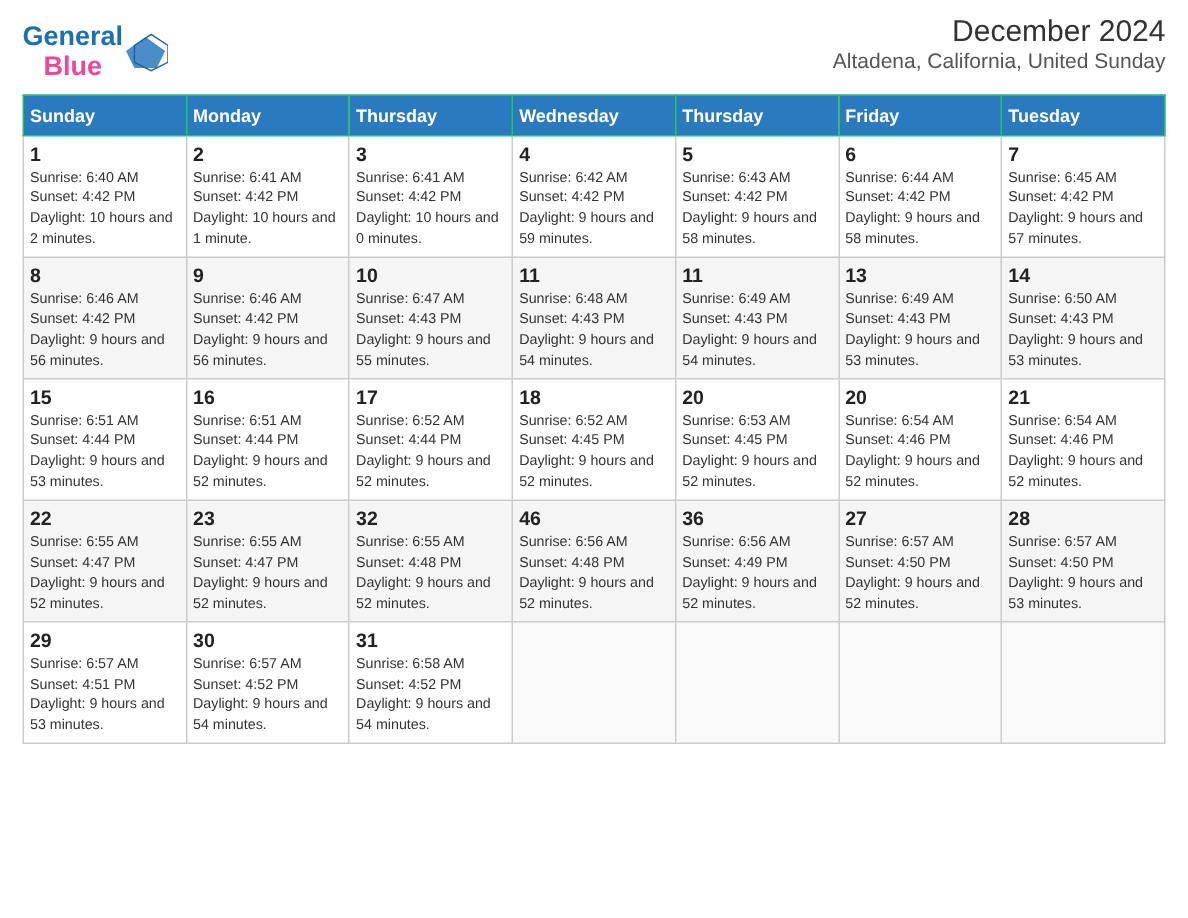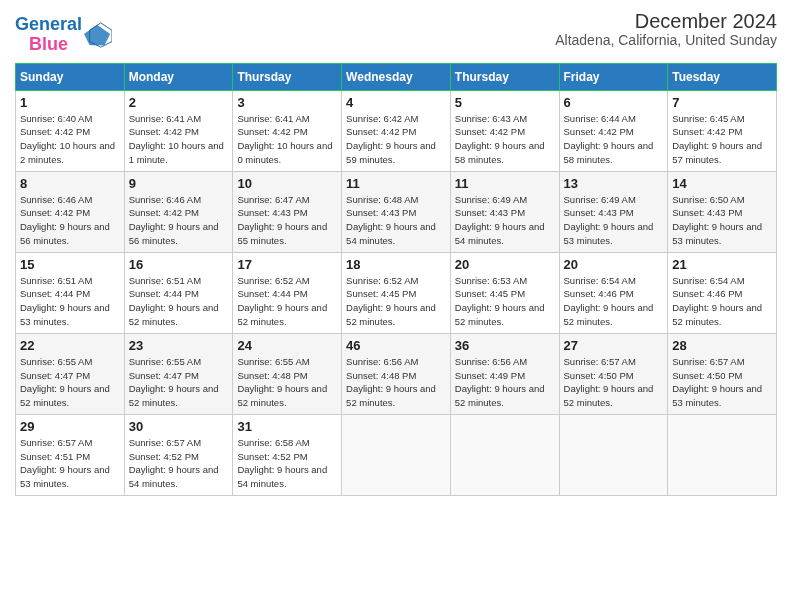--- a/index.html
+++ b/index.html
@@ -219,21 +219,21 @@
       <tr>
         <td>
           <span class="day-num">22</span>
           <div class="cell-text">Sunrise: 6:55 AM<br>Sunset: 4:47 PM<br>Daylight: 9 hours and 52 minutes.</div>
         </td>
         <td>
           <span class="day-num">23</span>
           <div class="cell-text">Sunrise: 6:55 AM<br>Sunset: 4:47 PM<br>Daylight: 9 hours and 52 minutes.</div>
         </td>
         <td>
-          <span class="day-num">24</span>
+          <span class="day-num">32</span>
           <div class="cell-text">Sunrise: 6:55 AM<br>Sunset: 4:48 PM<br>Daylight: 9 hours and 52 minutes.</div>
         </td>
         <td>
           <span class="day-num">46</span>
           <div class="cell-text">Sunrise: 6:56 AM<br>Sunset: 4:48 PM<br>Daylight: 9 hours and 52 minutes.</div>
         </td>
         <td>
           <span class="day-num">36</span>
           <div class="cell-text">Sunrise: 6:56 AM<br>Sunset: 4:49 PM<br>Daylight: 9 hours and 52 minutes.</div>
         </td>

